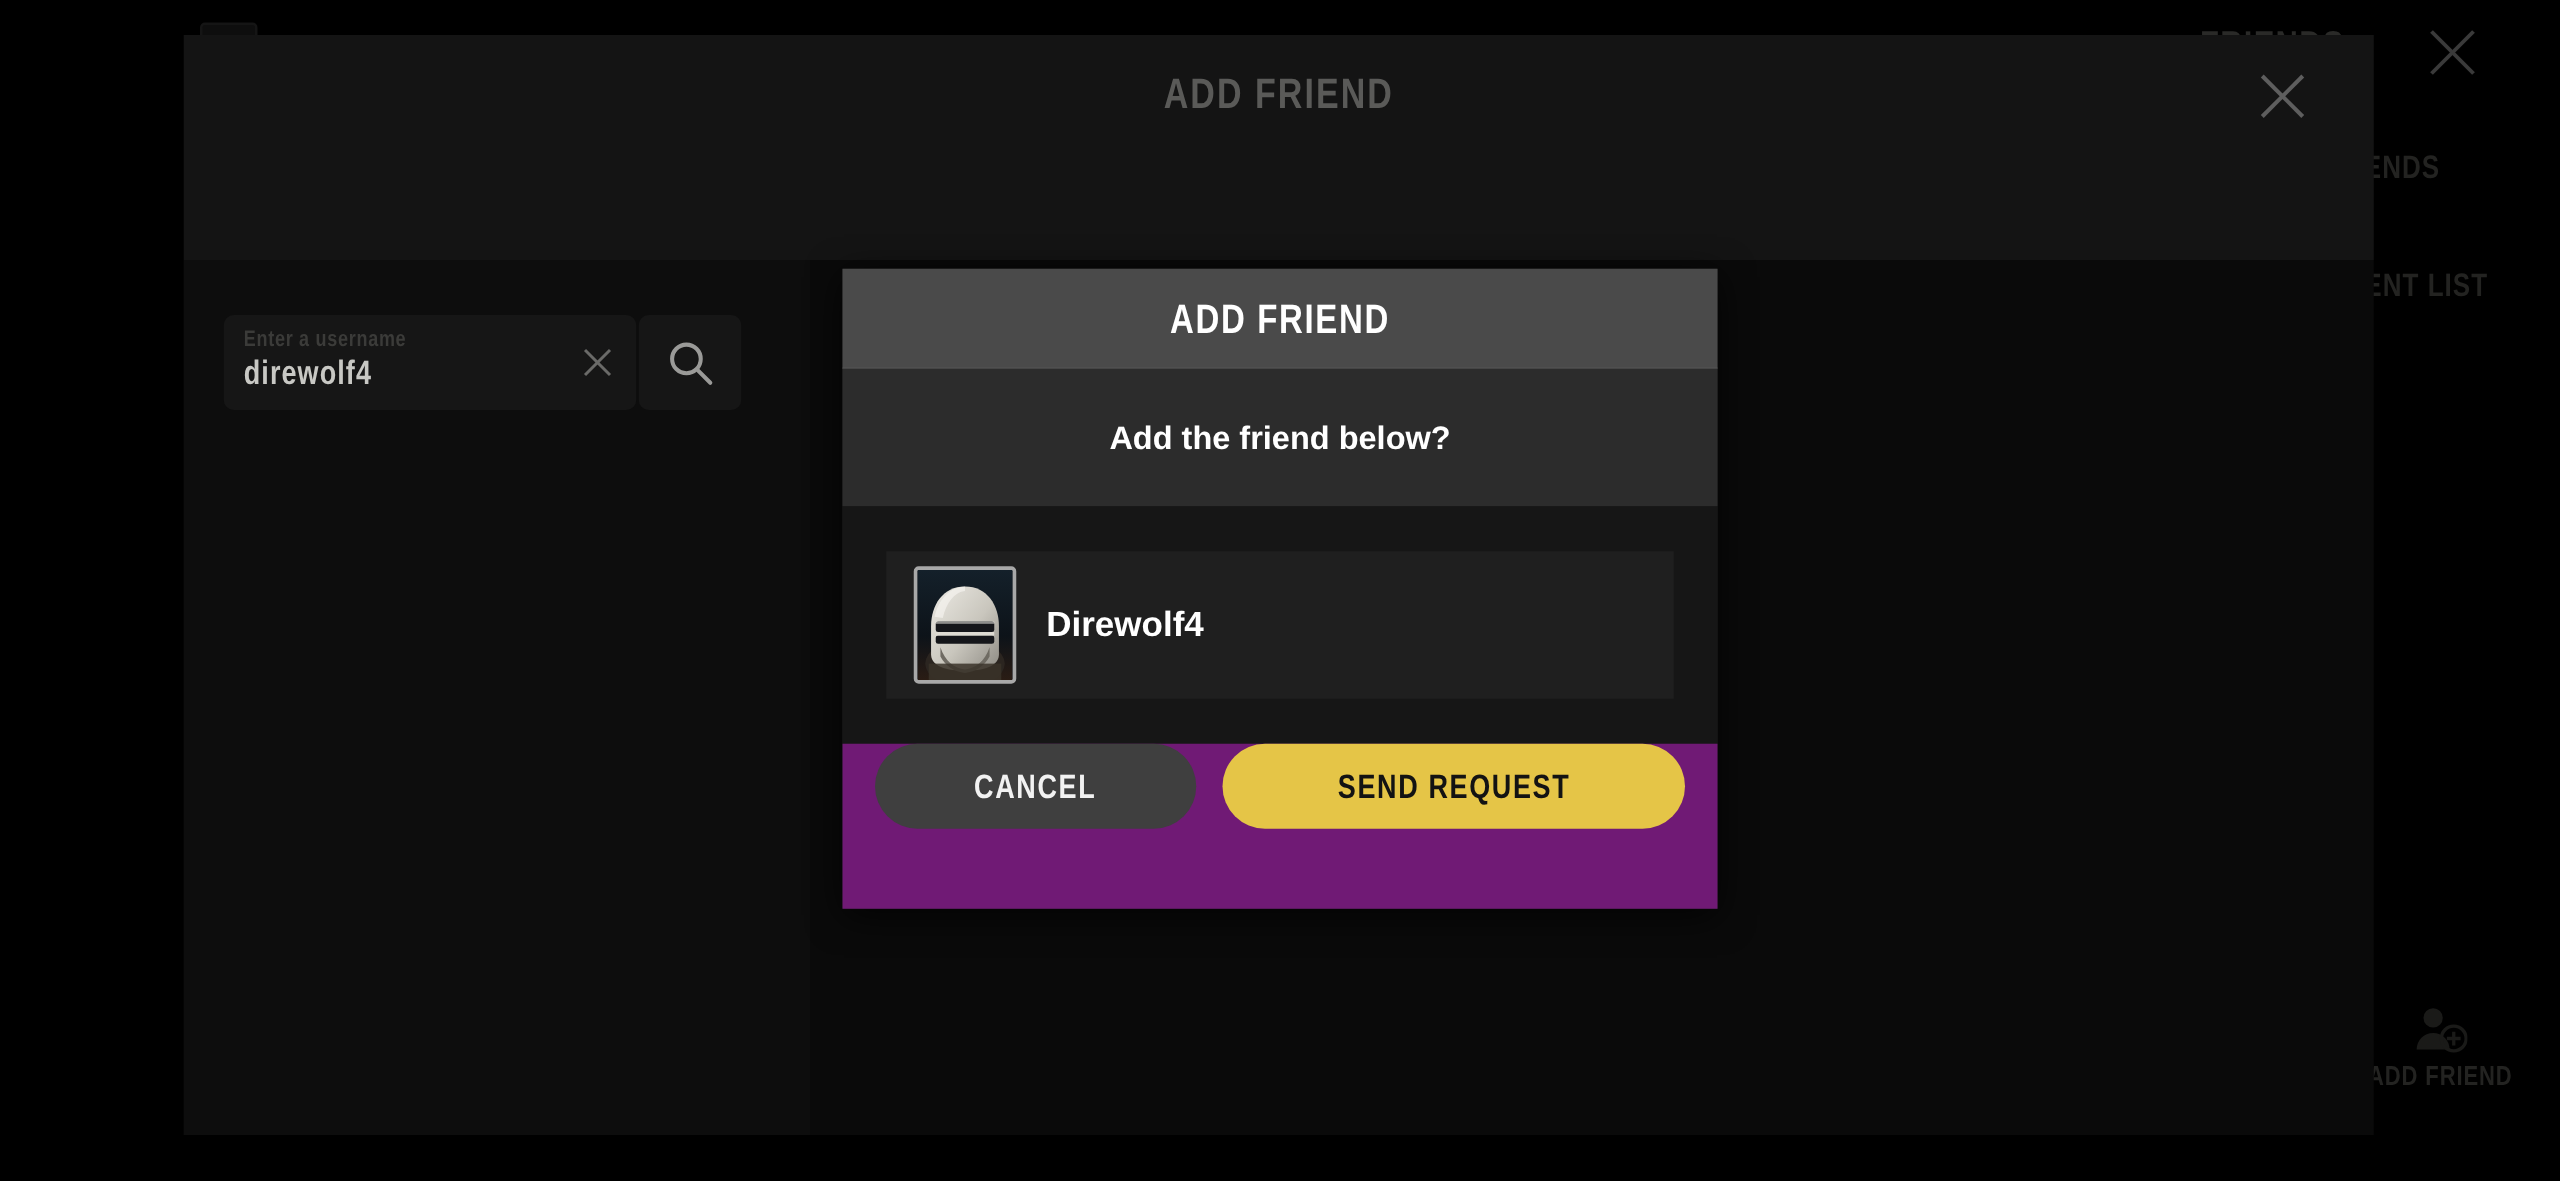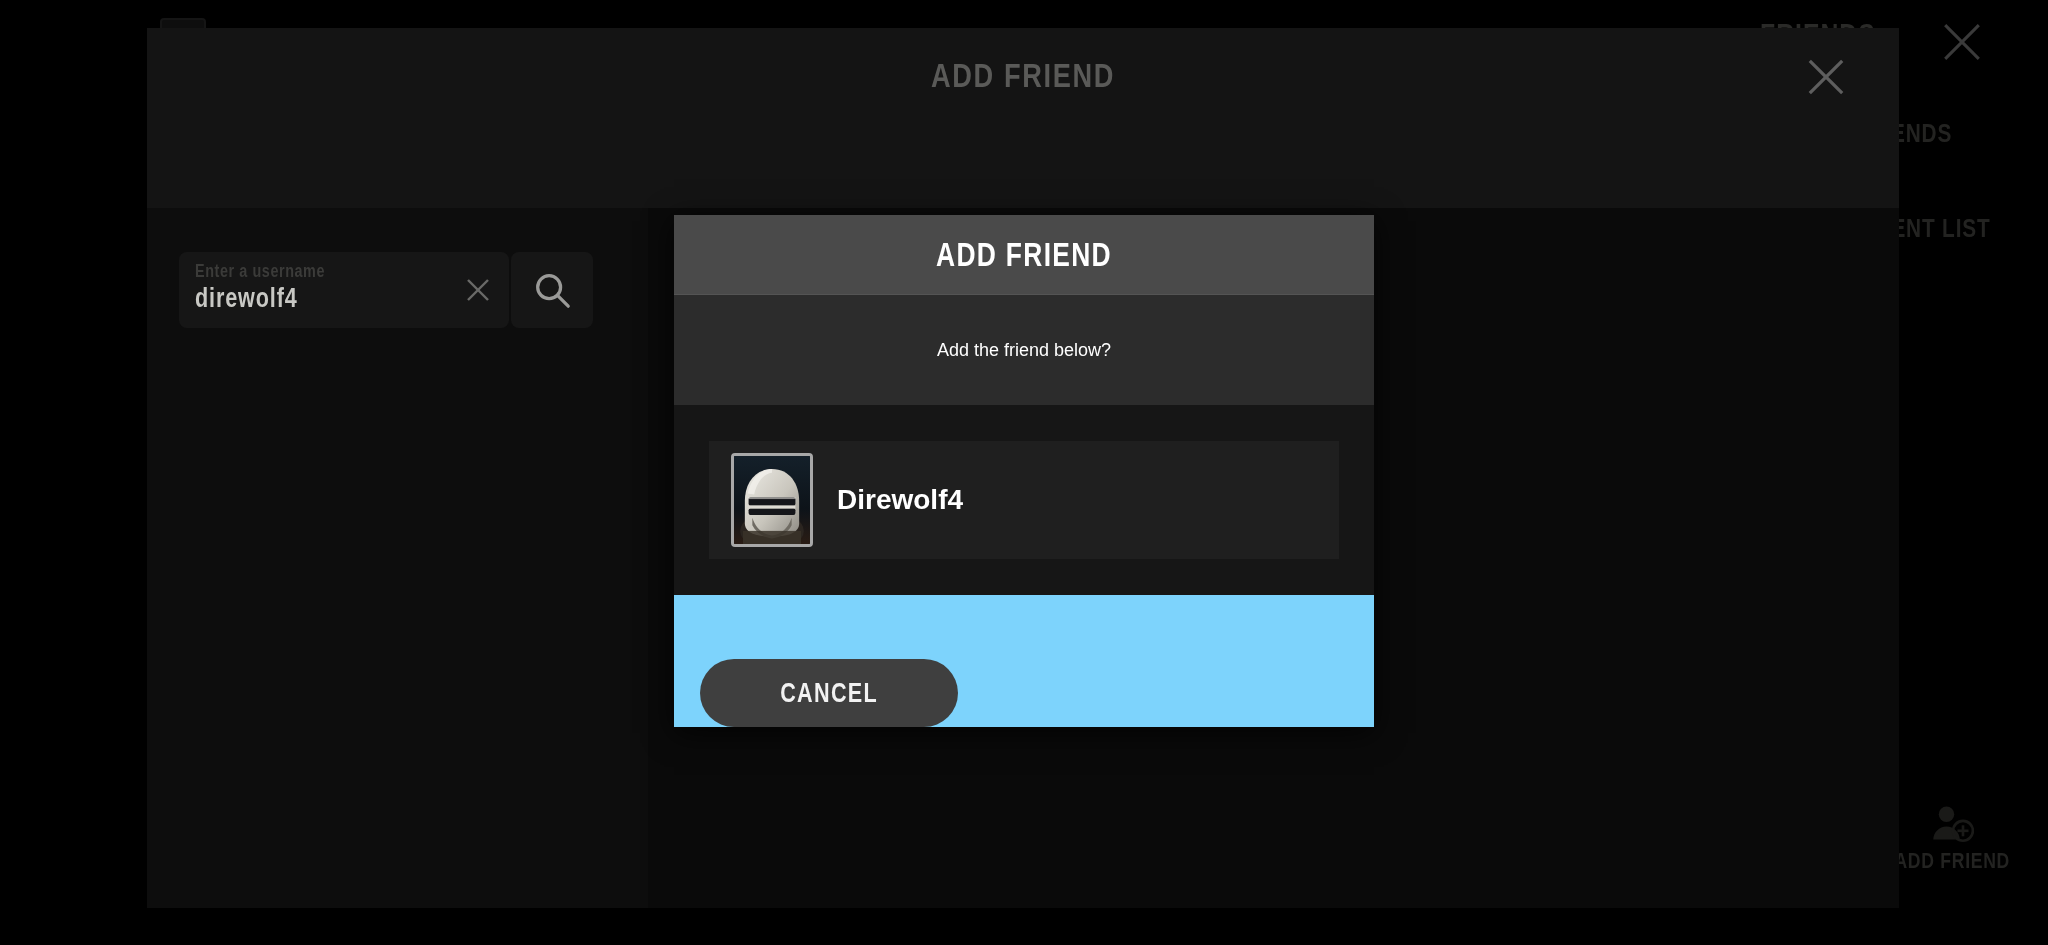--- a/index.html
+++ b/index.html
@@ -163,42 +163,42 @@
     height:80px; background:#4a4a4a;
     display:flex; align-items:center; justify-content:center;
     border-bottom:1px solid #545454;
   }
   .modal-title{ font-size:33px; font-weight:700; color:#ffffff; letter-spacing:.05em; }
 
   .modal-prompt{
     height:110px; background:#2c2c2c;
     display:flex; align-items:center; justify-content:center;
   }
-  .modal-prompt-text{ font-size:18px; font-weight:400; color:#ffffff; }
+  .modal-prompt-text{ font-size:26px; font-weight:700; color:#ffffff; }
 
   .modal-listwrap{
     height:190px; background:#161616;
     display:flex; align-items:center; justify-content:center;
   }
   .friend-row{
     width:630px; height:118px; background:#1f1f1f;
     display:flex; align-items:center; padding-left:22px; gap:24px;
     cursor:pointer;
   }
   .avatar{
     width:82px; height:94px; flex:0 0 auto;
     border:3px solid #a8a8a8; border-radius:4px;
     background:#10161c; overflow:hidden; position:relative;
   }
   .avatar svg{ width:100%; height:100%; display:block; }
   .friend-name{ font-size:28px; font-weight:700; color:#ffffff; }
 
   .modal-actions{
-    height:132px; background:#7dd3fc;
-    display:flex; align-items:flex-end; gap:21px;
+    height:132px; background:#701a75;
+    display:flex; align-items:flex-start; gap:21px;
     padding:0 26px;
   }
   .btn{
     height:68px; border-radius:34px;
     display:flex; align-items:center; justify-content:center;
     cursor:pointer; border:none;
   }
   .btn-cancel{ width:258px; background:#3f3f3f; }
   .btn-cancel .lbl{ font-size:27px; font-weight:700; color:#f2f2f2; letter-spacing:.06em; }
   .btn-send{ width:372px; background:#e5c547; }
@@ -332,17 +332,20 @@
           </svg>
         </div>
         <span class="friend-name">Direwolf4</span>
       </div>
     </div>
 
     <div class="modal-actions">
       <div class="btn btn-cancel">
         <span class="lbl cond">CANCEL</span>
       </div>
+      <div class="btn btn-send">
+        <span class="lbl cond">SEND REQUEST</span>
+      </div>
     </div>
 
   </div>
 
 </div>
 
 </body></html>

